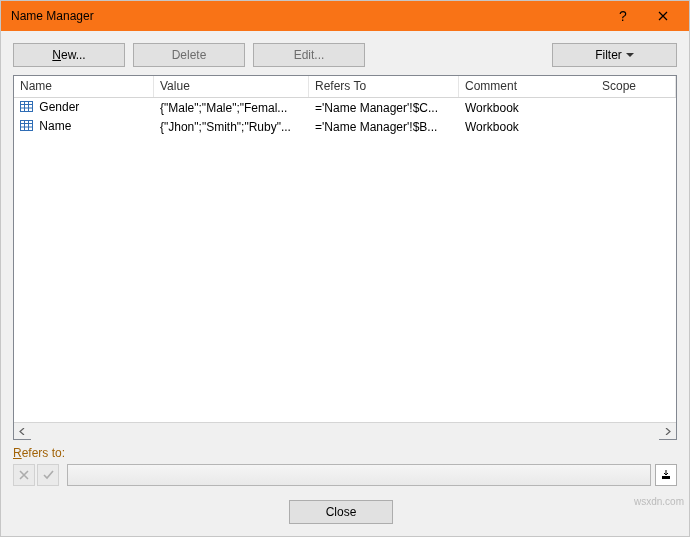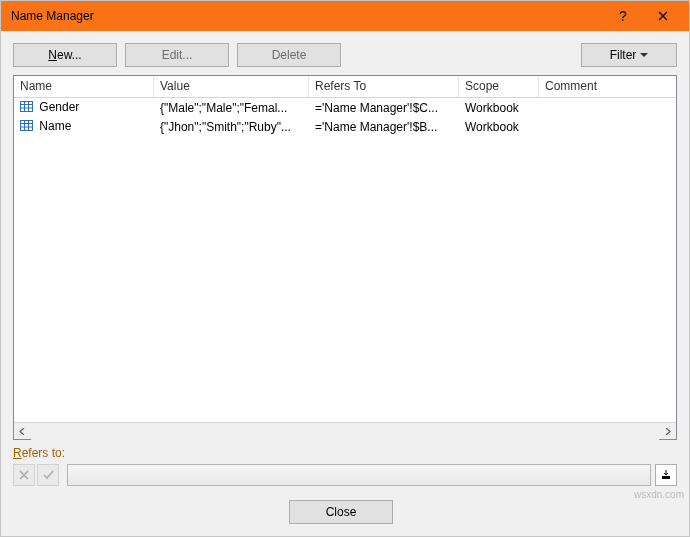--- a/index.html
+++ b/index.html
@@ -3,23 +3,23 @@
   <meta charset="utf-8">
   <style>
     * { box-sizing: border-box; margin: 0; padding: 0; font-family: "Segoe UI", Tahoma, sans-serif; font-size: 12px; }
     body { background: #fff; width: 690px; height: 537px; overflow: hidden; }
     .dialog { width: 690px; height: 537px; background: #f0f0f0; border: 1px solid #c6c6c6; display: flex; flex-direction: column; }
     .titlebar { background: #f97316; height: 30px; display: flex; align-items: center; padding: 0 6px 0 10px; }
     .titlebar .title { font-size: 12px; color: #000; flex: 1; }
     .titlebar .help { width: 40px; text-align: center; font-size: 14px; color: #000; }
     .titlebar .close { width: 40px; text-align: center; font-size: 13px; color: #000; }
     .toprow { display: flex; padding: 12px 12px 8px 12px; gap: 8px; }
-    .btn { height: 24px; width: 104px; background: #e1e1e1; border: 1px solid #adadad; display: flex; align-items: center; justify-content: center; color: #000; }
+    .btn { height: 24px; width: 112px; background: #e1e1e1; border: 1px solid #adadad; display: flex; align-items: center; justify-content: center; color: #000; }
     .btn.disabled { color: #6d6d6d; }
-    .btn.filter { margin-left: auto; width: 96px; }
+    .btn.filter { margin-left: auto; width: 125px; }
     .dropdown-caret { width: 0; height: 0; border-left: 4px solid transparent; border-right: 4px solid transparent; border-top: 4px solid #333; margin-left: 4px; display: inline-block; }
     .underline { text-decoration: underline; }
     .listarea { margin: 0 12px; background: #fff; border: 1px solid #828790; flex: 1; display: flex; flex-direction: column; min-height: 0; }
     .cols { display: flex; height: 22px; border-bottom: 1px solid #d5d5d5; }
     .ch { padding: 3px 6px; border-right: 1px solid #e5e5e5; color: #333; }
     .c-name { width: 140px; }
     .c-value { width: 155px; }
     .c-refers { width: 150px; }
     .c-scope { width: 80px; }
     .c-comment { flex: 1; border-right: none; }
@@ -32,21 +32,21 @@
     .hscroll .track { flex: 1; height: 17px; background: #f0f0f0; }
     .refsection { padding: 6px 12px 4px 12px; }
     .reflabel { color: #a16207; margin-bottom: 4px; display: block; }
     .refrow { display: flex; align-items: center; gap: 2px; }
     .iconbtn { width: 22px; height: 22px; background: #e7e7e7; border: 1px solid #bdbdbd; display: flex; align-items: center; justify-content: center; }
     .iconbtn.disabled { opacity: 0.6; }
     .refinput { flex: 1; height: 22px; background: linear-gradient(#f5f5f5,#e9e9e9); border: 1px solid #b5b5b5; margin-left: 6px; }
     .collapse { width: 22px; height: 22px; background: #fff; border: 1px solid #adadad; display: flex; align-items: center; justify-content: center; margin-left: 2px; }
     .bottomrow { display: flex; justify-content: center; padding: 10px 12px 12px 4px; }
     .closebtn { width: 104px; height: 24px; background: #e1e1e1; border: 1px solid #adadad; display: flex; align-items: center; justify-content: center; }
-    .watermark { position: absolute; right: 6px; bottom: 37px; color: #bbb; font-size: 10px; }
+    .watermark { position: absolute; right: 6px; bottom: 30px; color: #bbb; font-size: 10px; }
   </style>
 </head>
 <body>
 
 <div class="dialog">
 
   <div class="titlebar">
     <span class="title">Name Manager</span>
     <span class="help">?</span>
     <span class="close">
@@ -54,38 +54,38 @@
           <path d="M1 1 L9 9 M9 1 L1 9" stroke="#000" stroke-width="1.2"></path>
         </svg>
     </span>
   </div>
 
   <div class="toprow">
     <div class="btn">
       <span><span class="underline">N</span><span>ew...</span></span>
     </div>
     <div class="btn disabled">
-      <span>Edit...</span>
+      <span>Delete</span>
     </div>
     <div class="btn disabled">
-      <span>Delete</span>
+      <span>Edit...</span>
     </div>
     <div class="btn filter">
       <span>Filter</span>
       <span class="dropdown-caret"></span>
     </div>
   </div>
 
   <div class="listarea">
     <div class="cols">
       <div class="ch c-name">Name</div>
       <div class="ch c-value">Value</div>
       <div class="ch c-refers">Refers To</div>
+      <div class="ch c-comment">Comment</div>
       <div class="ch c-scope">Scope</div>
-      <div class="ch c-comment">Comment</div>
     </div>
     <div class="rows">
       <div class="row">
         <div class="cell c-name">
           <span class="icon-range">
             <svg width="13" height="11" viewBox="0 0 13 11">
                 <rect x="0.5" y="0.5" width="12" height="10" fill="#fff" stroke="#2f6db5"></rect>
                 <line x1="0.5" y1="3.5" x2="12.5" y2="3.5" stroke="#2f6db5"></line>
                 <line x1="0.5" y1="7" x2="12.5" y2="7" stroke="#2f6db5"></line>
                 <line x1="4.5" y1="0.5" x2="4.5" y2="10.5" stroke="#2f6db5"></line>

